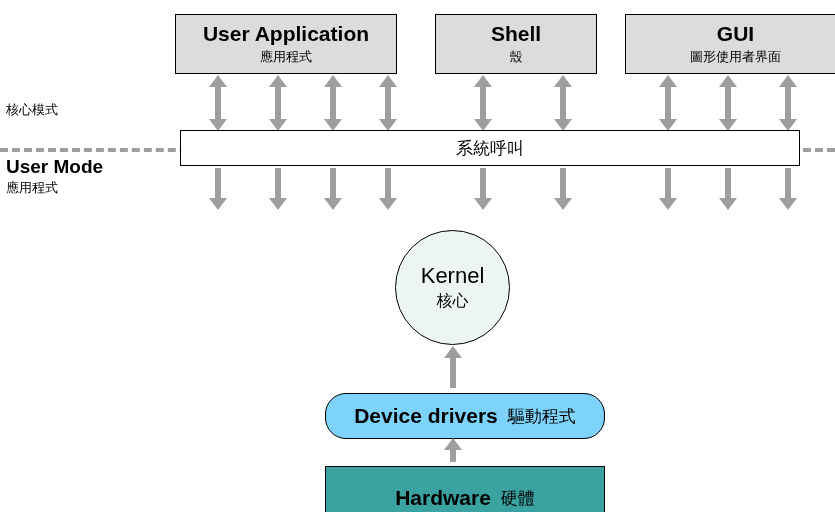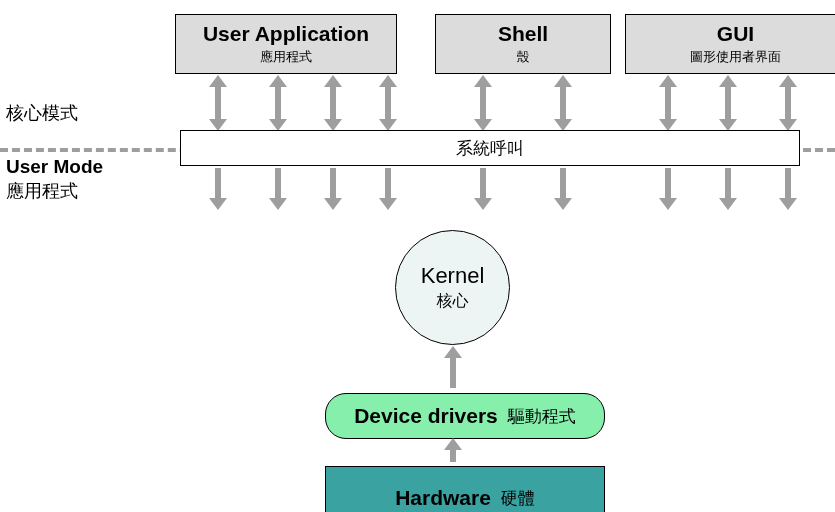--- a/index.html
+++ b/index.html
@@ -27,33 +27,33 @@
   .syscalls {
     position:absolute; left:180px; top:130px; width:620px; height:36px;
     background:#fff; border:1px solid #000;
     display:flex; align-items:center; justify-content:center;
     font-size:20px;
   }
   .syscalls .en { font-weight:bold; margin-right:8px; }
   .syscalls .zh { font-size:17px; }
   .mode-label { position:absolute; left:6px; }
   .mode-label .en { font-weight:bold; font-size:19px; }
-  .mode-label .zh { font-size:18px; margin-top:1px; }
+  .mode-label .zh { font-size:13px; margin-top:1px; }
   .dashline {
     position:absolute; left:0; top:148px; width:835px; height:0;
     border-top:4px dashed #9e9e9e;
   }
   .kernel-circle {
     position:absolute; left:395px; top:230px; width:115px; height:115px;
     border-radius:50%; border:1px solid #000; background:#ecf5f4;
     display:flex; flex-direction:column; align-items:center; justify-content:center;
   }
   .kernel-circle .en { font-weight:normal; font-size:22px; }
   .kernel-circle .zh { font-size:16px; margin-top:2px;text-align:right; }
-  .box-dd { background:#86efac; height:46px;border-radius:21px; }
+  .box-dd { background:#7dd3fc; height:46px;border-radius:21px; }
   .box-hw { background:#3aa2a1; height:64px; }
   .box-wide { display:flex; flex-direction:row; align-items:center; justify-content:center; }
   .box-wide .en { font-size:21px; font-weight:bold; margin-right:10px; }
   .box-wide .zh { font-size:17px; }
   
   .arr { position:absolute; width:6px; background:#9e9e9e; }
   .arr.up::before, .arr.down::after {
     content:""; position:absolute; left:-6px; width:0; height:0;
     border-left:9px solid transparent; border-right:9px solid transparent;
   }
@@ -76,21 +76,21 @@
 </div>
 <div class="mode-label" style="top:156px">
   <div class="en">User Mode</div>
   <div class="zh">應用程式</div>
 </div>
 
 <div class="box box-top" style="left:175px; top:14px; width:222px">
   <div class="en">User Application</div>
   <div class="zh">應用程式</div>
 </div>
-<div class="box box-top" style="left:435px; top:14px; width:176px">
+<div class="box box-top" style="left:435px; top:14px; width:162px">
   <div class="en">Shell</div>
   <div class="zh">殼</div>
 </div>
 <div class="box box-top" style="left:625px; top:14px; width:221px">
   <div class="en">GUI</div>
   <div class="zh">圖形使用者界面</div>
 </div>
 
 <div class="arr both" style="left:215px; top:85px; height:36px"></div>
 <div class="arr both" style="left:275px; top:85px; height:36px"></div>

